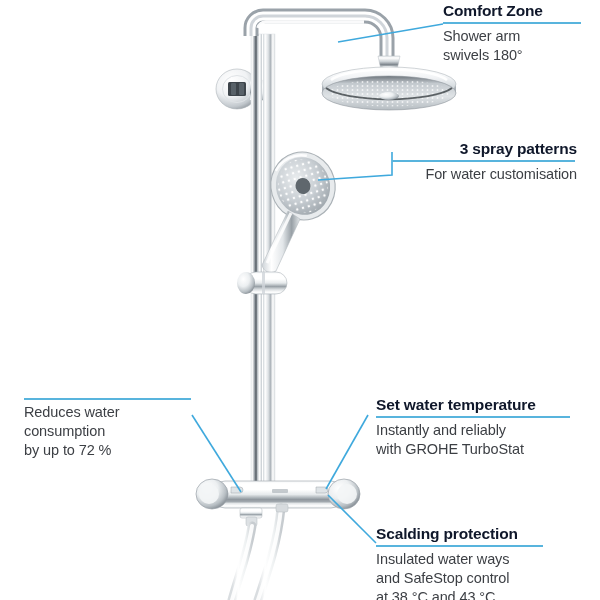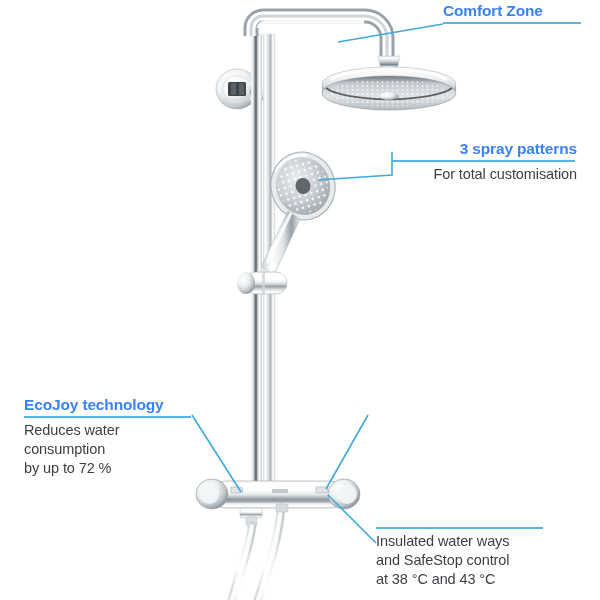--- a/index.html
+++ b/index.html
@@ -13,21 +13,21 @@
   #stage{position:absolute;left:0;top:0;width:600px;height:600px;}
 
   
   #product{position:absolute;left:0;top:0;width:600px;height:600px;}
 
   
   .callout{position:absolute;}
   .callout .title{
     font-size:15.5px;
     font-weight:bold;
-    color:#3b82f6;
+    color:#0f172a;
     letter-spacing:-0.15px;
     white-space:nowrap;
     line-height:18px;
   }
   .callout .rule{
     height:2px;
     background:#58b4dd;
     margin-top:2px;
   }
   .callout .body{
@@ -247,37 +247,45 @@
       <path d="M392 152 L392 175 L318 180"></path>
       <path d="M192 415 L241 492"></path>
       <path d="M368 415 L326 489"></path>
       <path d="M328 495 L376 543"></path>
     </g>
   </svg>
 
   <div class="callout" id="c-comfort">
     <div class="title">Comfort Zone</div>
     <div class="rule"></div>
+    <div class="body">Shower arm
+swivels 180°</div>
   </div>
 
   <div class="callout" id="c-spray">
     <div class="title">3 spray patterns</div>
     <div class="rule"></div>
-    <div class="body">For total customisation</div>
+    <div class="body">For water customisation</div>
   </div>
 
   <div class="callout" id="c-eco">
-    <div class="title">EcoJoy technology</div>
     <div class="rule"></div>
     <div class="body">Reduces water
 consumption
 by up to 72 %</div>
   </div>
 
+  <div class="callout" id="c-settemp">
+    <div class="title">Set water temperature</div>
+    <div class="rule"></div>
+    <div class="body">Instantly and reliably
+with GROHE TurboStat</div>
+  </div>
 
   <div class="callout" id="c-scald">
+    <div class="title">Scalding protection</div>
     <div class="rule"></div>
     <div class="body">Insulated water ways
 and SafeStop control
 at 38 °C and 43 °C</div>
   </div>
 
 </div>
 
 </body></html>

